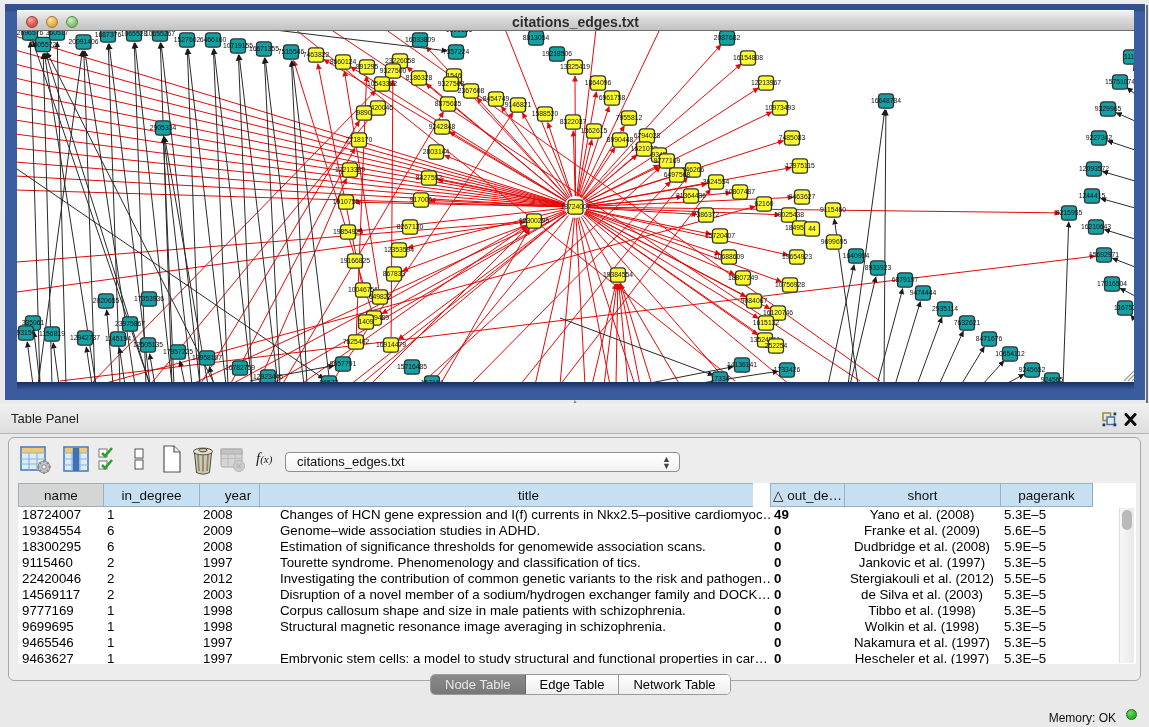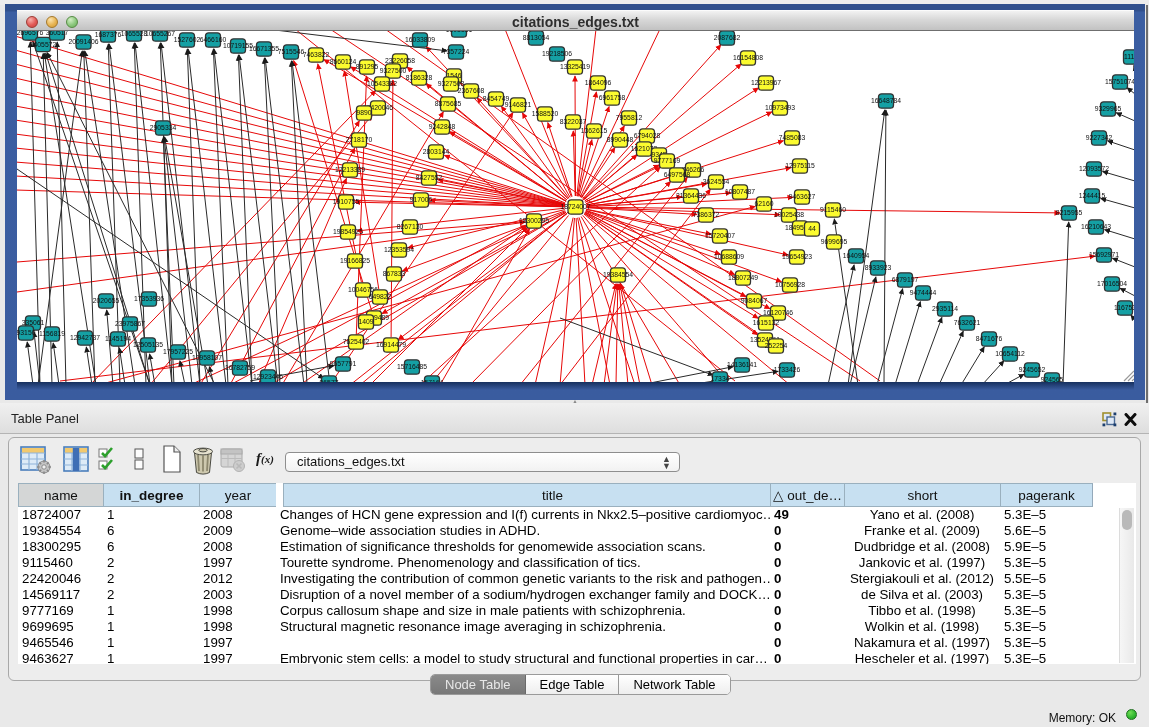--- a/index.html
+++ b/index.html
@@ -595,29 +595,29 @@
       <ellipse cx="13" cy="6.5" rx="9.5" ry="3.4" fill="#e6e2cf" stroke="#4a4a42"></ellipse>
       <ellipse cx="13" cy="5.2" rx="4.2" ry="1.7" fill="#cdc8ae" stroke="#4a4a42"></ellipse>
     </svg>
     <svg class="icon" style="left:211px" width="26" height="30" viewBox="0 0 26 30">
       <rect x="2" y="4" width="21" height="18" rx="2" fill="#d5d5d5" stroke="#aaa"></rect>
       <rect x="2" y="4" width="21" height="5" fill="#c3c3c3" stroke="#aaa"></rect>
       <path d="M2,13.5 h21 M9,9 v13 M16,9 v13" stroke="#bbb"></path>
       <circle cx="20" cy="21" r="5.5" fill="#cdcdcd" stroke="#b3b3b3"></circle>
       <path d="M17.5,18.5 l5,5 M22.5,18.5 l-5,5" stroke="#b9b9b9" stroke-width="1.6"></path>
     </svg>
-    <div class="icon" style="left:248px;top:5px;font-size:15px;font-style:italic;font-weight:bold;color:#1a1a1a;font-family:'Liberation Serif',serif;">f<span style="font-size:11px;">(x)</span></div>
+    <div class="icon" style="left:248px;top:5px;font-size:15px;font-style:italic;font-weight:normal;color:#1a1a1a;font-family:'Liberation Serif',serif;">f<span style="font-size:11px;">(x)</span></div>
   </div>
   <div id="dropdown">citations_edges.txt<div id="dd-ar">▲<br>▼</div></div>
   <div id="tbl">
     <div class="hrow">
       <div class="hcell" style="left:0; width:85px; background:#d4d6d6;">name</div>
-      <div class="hcell" style="left:85px; width:96px;font-weight:bold;">in_degree</div>
+      <div class="hcell" style="left:85px; width:96px;">in_degree</div>
       <div class="hcell" style="left:181px; width:77px;">year</div>
-      <div class="hcell" style="left:265px; width:494px;padding-left:44px;">title</div>
+      <div class="hcell" style="left:241px; width:494px;padding-left:44px;">title</div>
       <div class="hcell" style="left:752px; width:74px;">△ out_de…</div>
       <div class="hcell" style="left:826px; width:156px;">short</div>
       <div class="hcell last" style="left:982px; width:93px;">pagerank</div>
     </div>
     <div class="rows">
 <div class="tr">
           <div class="c0">18724007</div>
           <div class="c1">1</div>
           <div class="c2">2008</div>
           <div class="c3">Changes of HCN gene expression and I(f) currents in Nkx2.5–positive cardiomyoc…</div>

